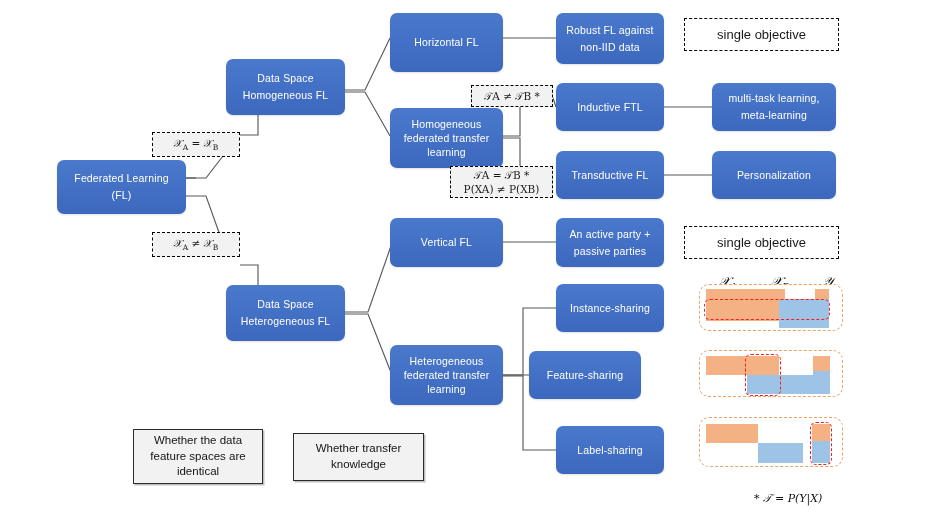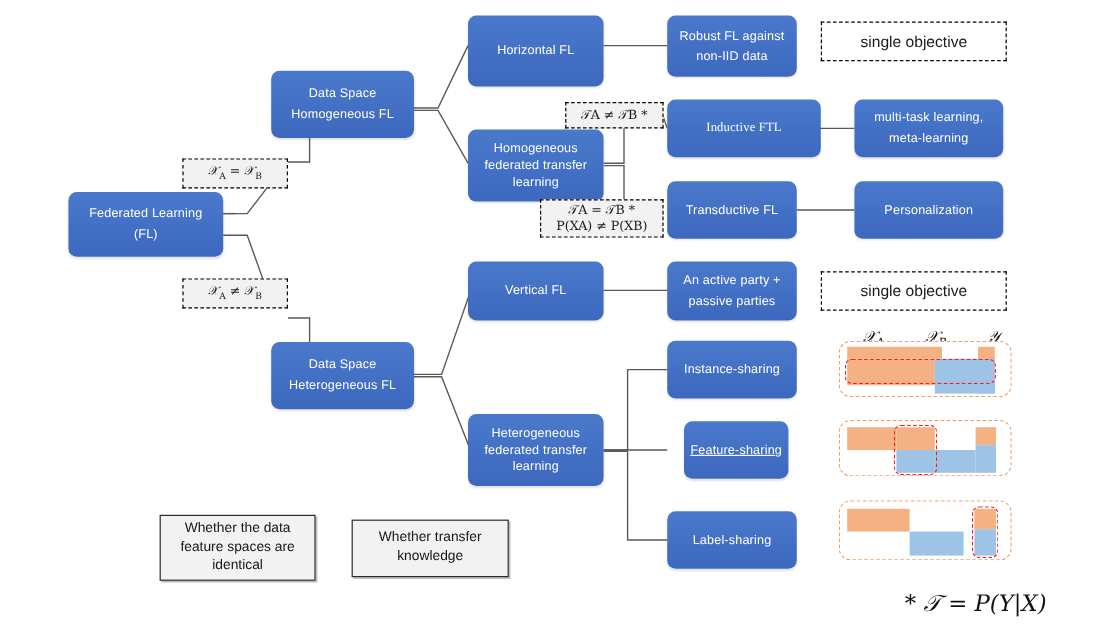--- a/index.html
+++ b/index.html
@@ -47,21 +47,21 @@
   .blk.orange{background:#f4b183;}
   .blk.blue{background:#9dc3e6;}
   .redsel{position:absolute;border:1.8px dashed #ff1a1a;border-radius:6px;box-sizing:border-box;}
 
   .collabel{
     position:absolute;font-family:"DejaVu Serif", serif;font-style:italic;
     font-size:13px;color:#111;text-align:center;
   }
   .formula{
     position:absolute;font-family:"DejaVu Serif", serif;font-style:italic;
-    font-size:19px;color:#111;
+    font-size:11px;color:#111;
   }
   .sub{font-size:.72em;vertical-align:sub;}
 </style>
 </head>
 <body>
 
 <div id="canvas">
 
   <svg class="lines" viewBox="0 0 933 528">
     <g stroke="#595959" stroke-width="1.15" fill="none">
@@ -143,40 +143,40 @@
     </span>
   </div>
 
   <div class="node two-line" style="left:556px;top:13px;width:108px;height:51px;">
     <span>
       <span>Robust FL against</span><br>
       <span>non-IID data</span>
     </span>
   </div>
 
-  <div class="node" style="left:556px;top:83px;width:128px;height:48px;font-family:Liberation Serif, serif;">
+  <div class="node" style="left:556px;top:83px;width:108px;height:48px;">
     <span>Inductive FTL</span>
   </div>
 
   <div class="node" style="left:556px;top:151px;width:108px;height:48px;">
     <span>Transductive FL</span>
   </div>
 
   <div class="node two-line" style="left:556px;top:218px;width:108px;height:49px;text-align:center;">
     <span>
       <span>An active party +</span><br>
       <span>passive parties</span>
     </span>
   </div>
 
   <div class="node" style="left:556px;top:284px;width:108px;height:48px;">
     <span>Instance-sharing</span>
   </div>
 
-  <div class="node" style="left:570px;top:351px;width:87px;height:48px;text-decoration:underline;">
+  <div class="node" style="left:529px;top:351px;width:112px;height:48px;">
     <span>Feature-sharing</span>
   </div>
 
   <div class="node" style="left:556px;top:426px;width:108px;height:48px;">
     <span>Label-sharing</span>
   </div>
 
   <div class="node two-line" style="left:712px;top:83px;width:124px;height:48px;">
     <span>
       <span>multi-task learning,</span><br>

